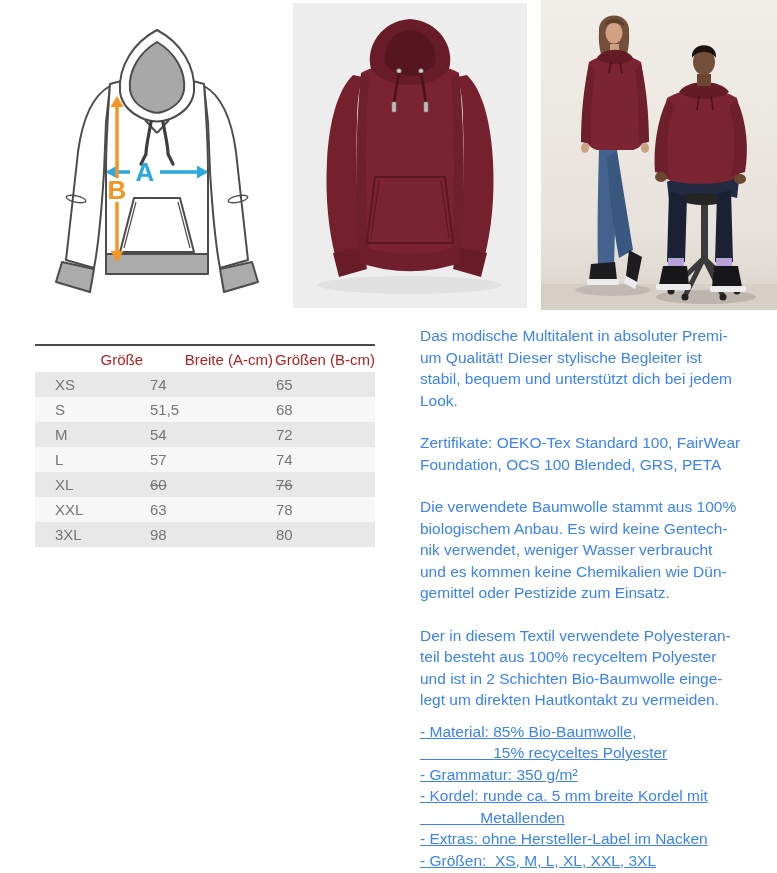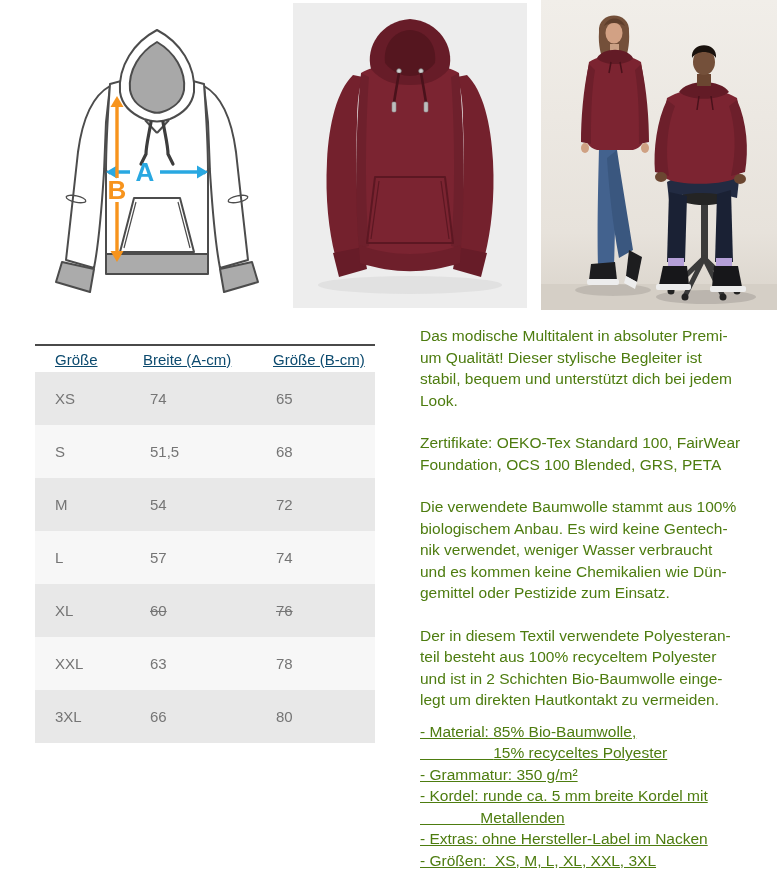--- a/index.html
+++ b/index.html
@@ -9,34 +9,34 @@
   
   .img-box { position:absolute; }
   .diagram-box  { left:42px;  top:22px;  width:235px; height:280px; }
   .product-box  { left:293px; top:3px;   width:234px; height:305px; }
   .models-box   { left:541px; top:0;     width:236px; height:310px; }
   .img-box svg { display:block; }
 
   
   table.size-table { position:absolute; left:35px; top:344px; width:340px;
     border-collapse:collapse; border-top:2px solid #4a4a4a; font-size:15px; }
-  .size-table th { font-weight:400; color:#0c4a6e; text-align:left; height:26px; padding:0;text-decoration:underline; }
-  .size-table td { color:#757575; height:25px; padding:14px; }
+  .size-table th { font-weight:400; color:#b91c1c; text-align:right; height:26px; padding:0; }
+  .size-table td { color:#757575; height:25px; padding:0; }
   .size-table th:first-child, .size-table td:first-child { padding-left:20px; }
   .size-table td:nth-child(2) { padding-left:7px; }
   .size-table td:nth-child(3) { padding-left:3px; }
   .size-table tbody tr:nth-child(odd)  { background:#e8e8e8; }
   .size-table tbody tr:nth-child(even) { background:#f7f7f7; }
   .struck { text-decoration:line-through; }
 
   .tolerance { position:absolute; left:36px; top:576px; font-size:15.5px; color:#3d3d3d; }
 
   
   .description { position:absolute; left:420px; top:325px; width:356px;
-    font-size:15.5px; line-height:21.5px; color:#4d7c0f; }
+    font-size:15.5px; line-height:21.5px; color:#3b82f6; }
   .description p { margin:0 0 21px; white-space:pre-wrap; }
   .description p.gap-small { margin-bottom:10px; }
   .description p.specs { margin-bottom:0;text-decoration:underline; }
 
   .arrow-label { font-family:"Liberation Sans", sans-serif; font-weight:700; font-size:26px; }
 </style>
 </head>
 <body>
 
 <div class="page">
@@ -191,21 +191,21 @@
   <table class="size-table">
     <colgroup>
         <col style="width:108px">
         <col style="width:130px">
         <col style="width:102px">
       </colgroup>
     <thead>
       <tr>
         <th>Größe</th>
         <th>Breite (A-cm)</th>
-        <th>Größe (B-cm)</th>
+        <th>Größen (B-cm)</th>
       </tr>
     </thead>
     <tbody>
       <tr>
         <td>XS</td>
         <td>74</td>
         <td>65</td>
       </tr>
       <tr>
         <td>S</td>
@@ -227,21 +227,21 @@
         <td class="struck">60</td>
         <td class="struck">76</td>
       </tr>
       <tr>
         <td>XXL</td>
         <td>63</td>
         <td>78</td>
       </tr>
       <tr>
         <td>3XL</td>
-        <td>66</td>
+        <td>98</td>
         <td>80</td>
       </tr>
     </tbody>
   </table>
 
 
   <div class="description">
     <p>Das modische Multitalent in absoluter Premi-
 um Qualität! Dieser stylische Begleiter ist
 stabil, bequem und unterstützt dich bei jedem

